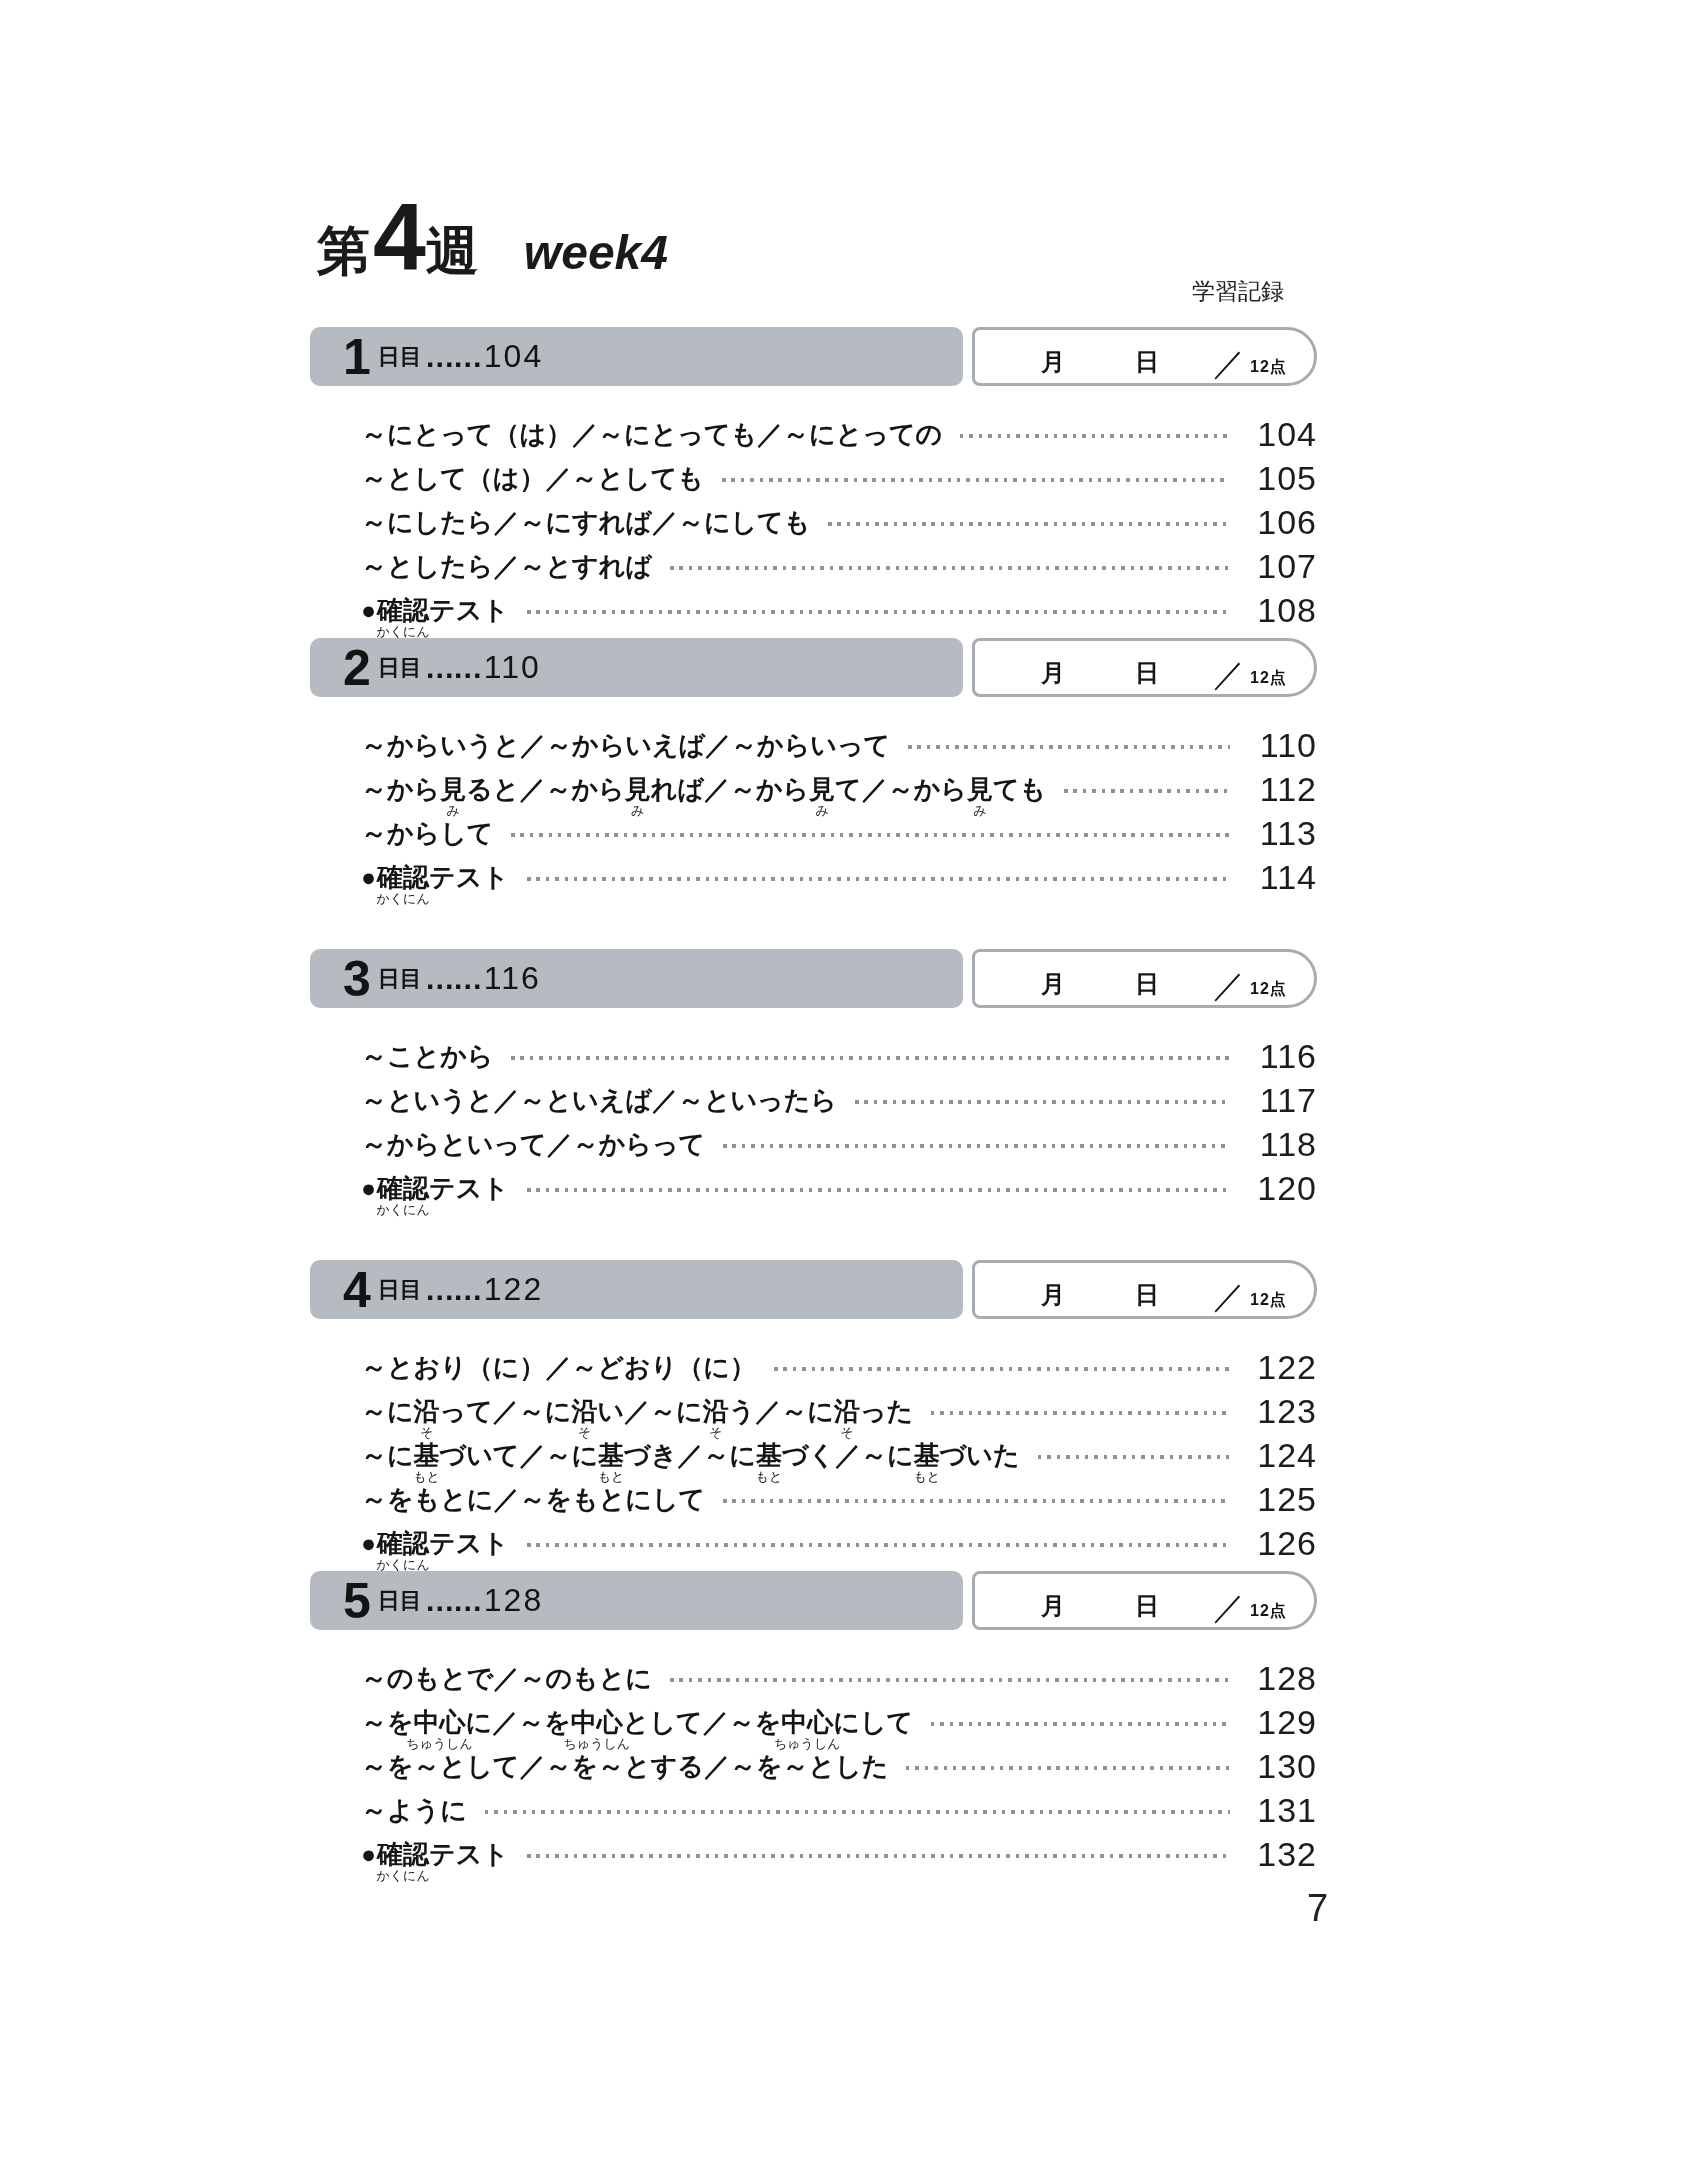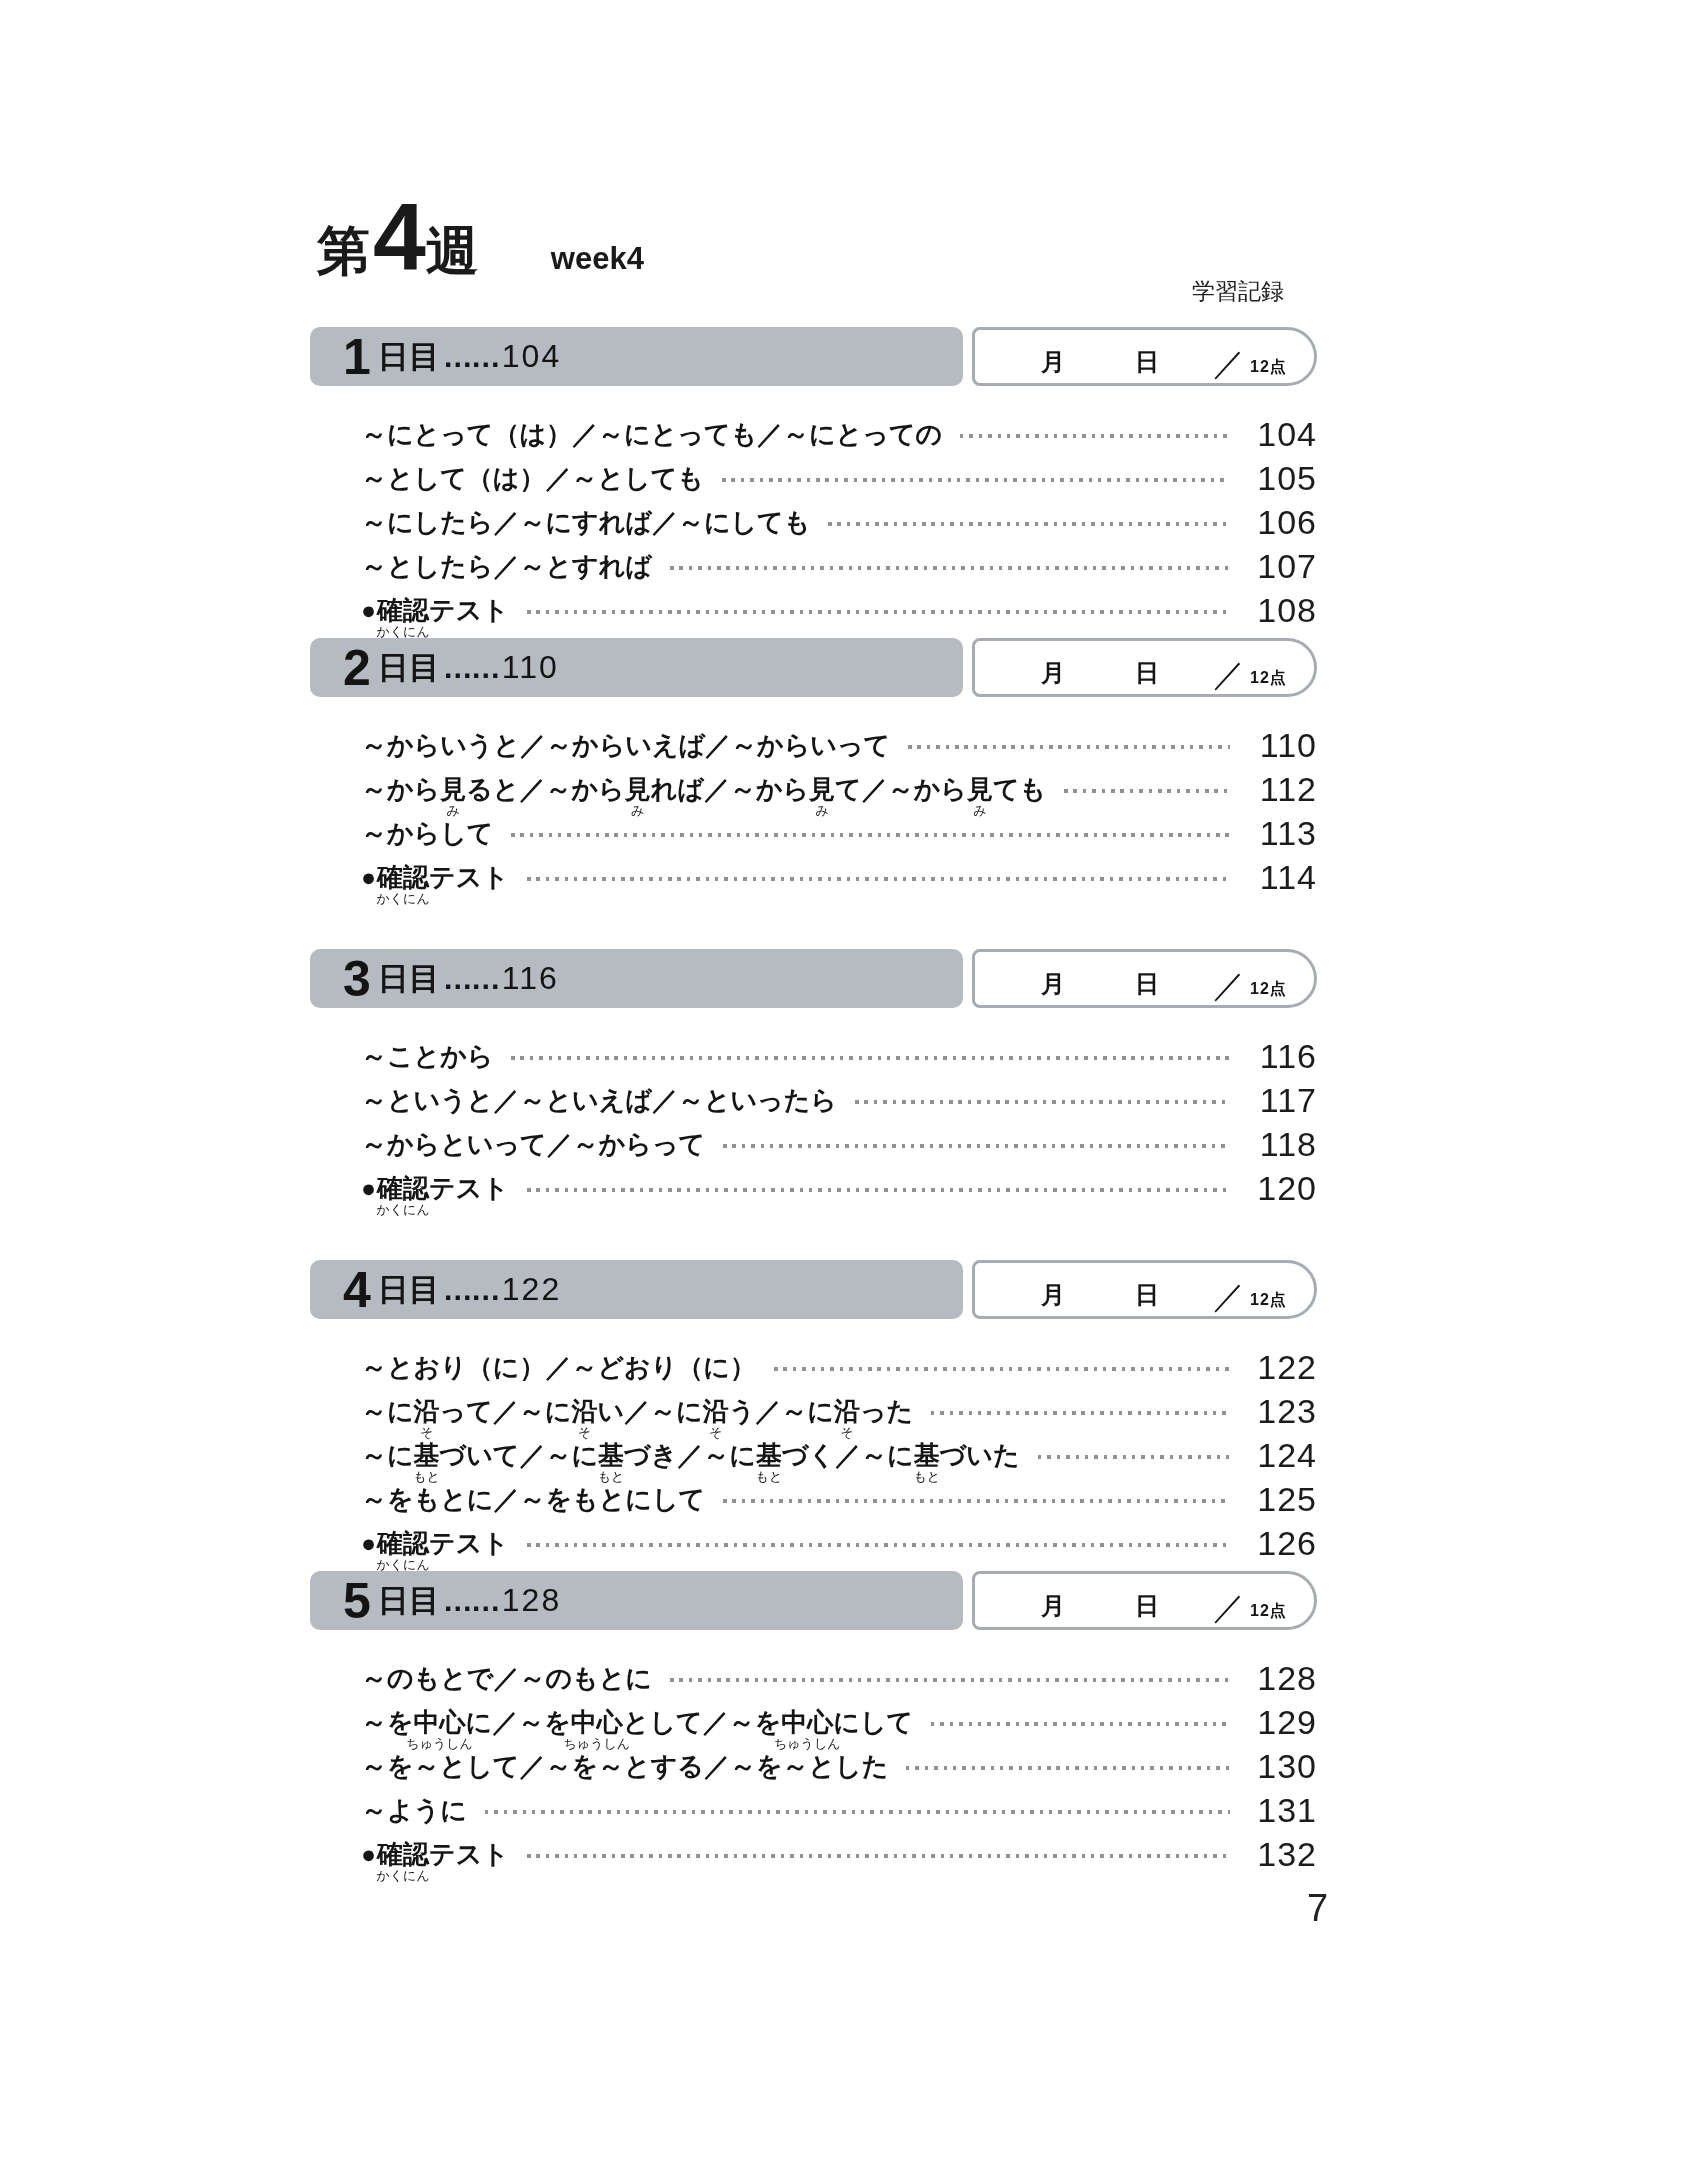--- a/index.html
+++ b/index.html
@@ -7,31 +7,31 @@
     width:1683px;height:2178px;background:#ffffff;position:relative;
     font-family:"Liberation Sans","DejaVu Sans",sans-serif;color:#151515;
     overflow:hidden;
   }
   .page{position:absolute;inset:0;}
 
   
   .week-header{position:absolute;left:317px;top:194px;display:flex;align-items:baseline;font-weight:800;color:#1a1a1a;}
   .wk-kanji{font-size:53px;}
   .wk-num{font-size:95px;letter-spacing:-3px;margin:0 3px;line-height:0.9;}
-  .wk-sub{font-size:31px;margin-left:72px;font-weight:700;}
+  .wk-sub{font-size:48px;margin-left:45px;font-weight:700;font-style:italic;}
 
   .record-label{position:absolute;top:276px;right:399px;font-size:23px;font-weight:500;color:#222;}
 
   
   .sections{position:absolute;left:310px;top:327px;width:1007px;}
   .section{height:311px;}
   .day-bar{height:59px;display:flex;}
   .day-bar-gray{width:653px;background:#b5bbc1;border-radius:10px;display:flex;align-items:center;padding-left:33px;box-sizing:border-box;color:#141414;}
   .day-num{font-size:50px;font-weight:800;line-height:1;}
-  .day-suffix{font-size:31px;font-weight:800;margin-left:7px;}
+  .day-suffix{font-size:22px;font-weight:800;margin-left:7px;}
   .day-dots{font-size:30px;font-weight:800;letter-spacing:-2px;margin:0 3px;}
   .day-page{font-size:32px;font-weight:300;letter-spacing:2px;}
   .day-bar-box{margin-left:9px;width:345px;box-sizing:border-box;border:3px solid #a6acb2;border-radius:8px 30px 30px 8px;background:#fff;display:flex;align-items:flex-end;padding-bottom:5px;}
   .bx-month{margin-left:66px;font-size:24px;font-weight:600;}
   .bx-day{margin-left:70px;font-size:24px;font-weight:600;}
   .bx-slash{margin-left:54px;font-size:32px;font-weight:200;line-height:0.95;}
   .bx-score{margin-left:5px;font-size:16px;font-weight:700;letter-spacing:1px;text-align:right;}
 
   .rows{padding:26px 0 0 19px;}
   .row{height:44px;display:flex;align-items:center;}

